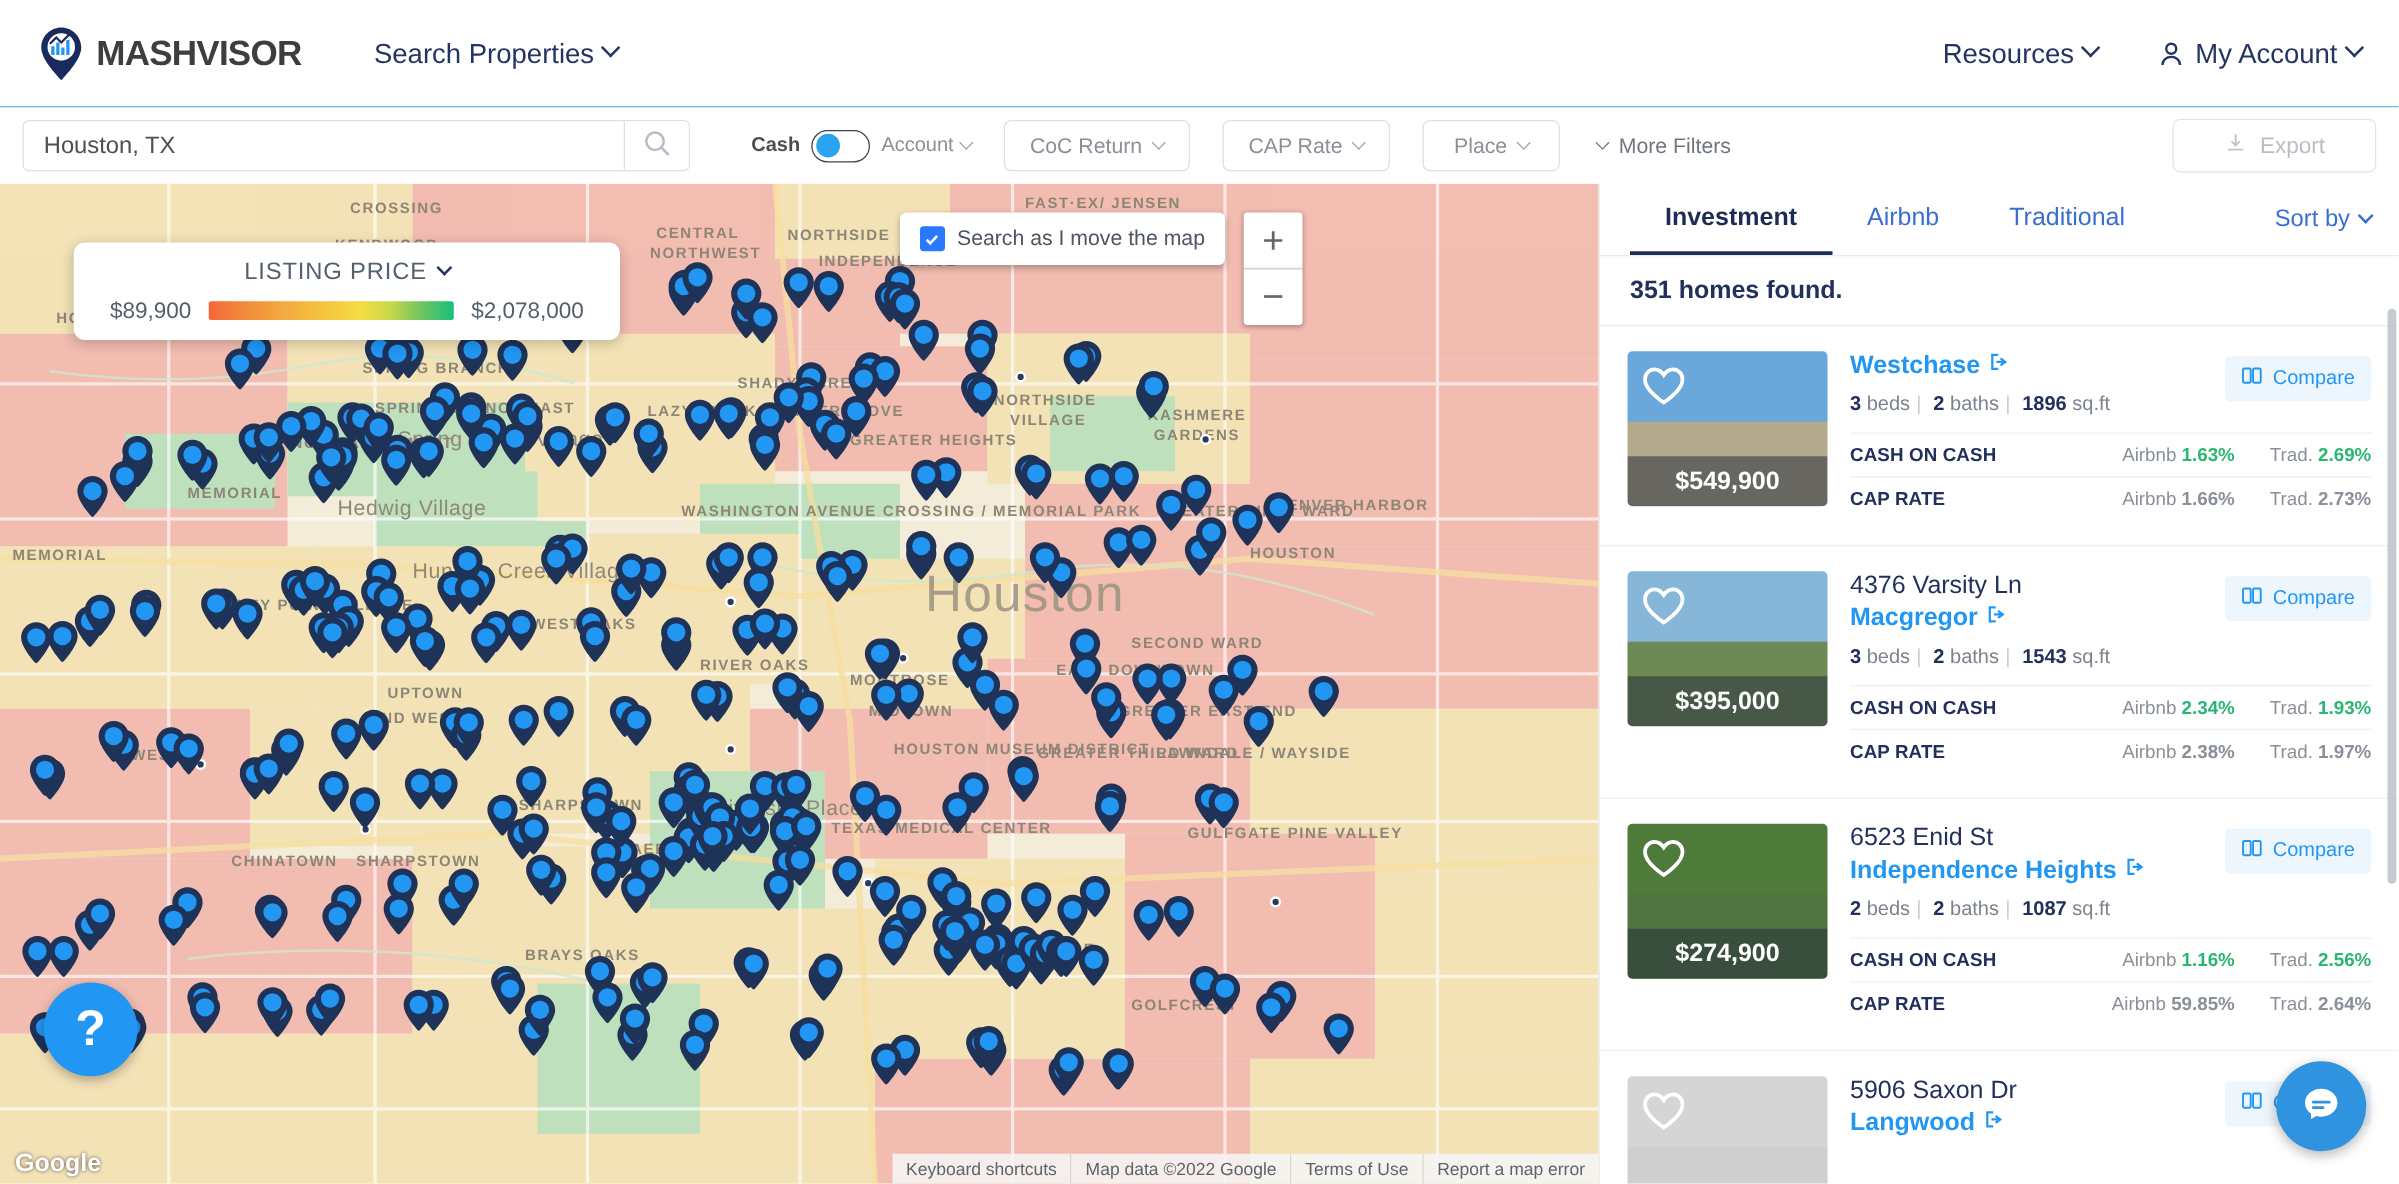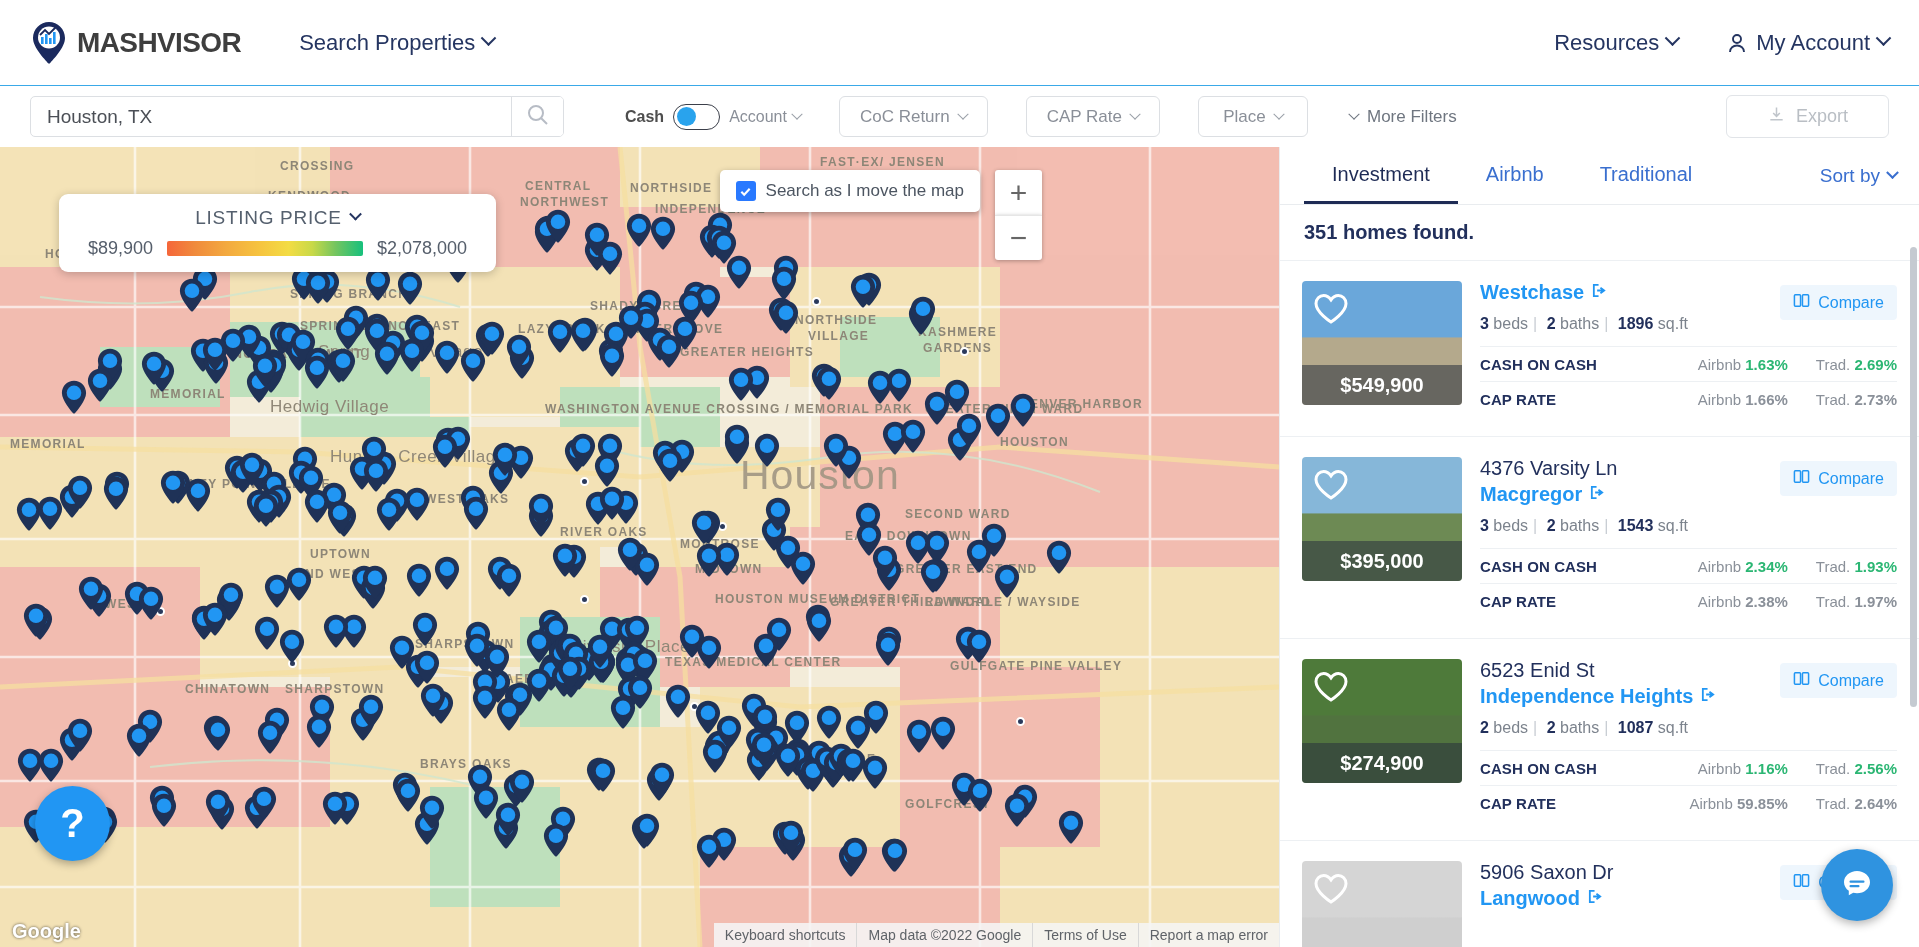--- a/index.html
+++ b/index.html
@@ -42,21 +42,21 @@
     display: inline-block; width: 11px; height: 11px;
     border-right: 2.4px solid #253561; border-bottom: 2.4px solid #253561;
     transform: rotate(45deg) translate(-3px,-3px);
   }
   .person-icon { width: 22px; height: 22px; }
 
   
   .filterbar {
     height: 61px; width: 100%;
     display: flex; align-items: center;
-    padding: 0 30px; gap: 16px;
+    padding: 0 18px; gap: 4px;
     background: #fff; position: relative;
   }
   .search-box {
     width: 534px; height: 41px;
     border: 1px solid #dcdfe3; border-radius: 5px;
     display: flex; align-items: center; overflow: hidden;
     background: #fff;
   }
   .search-box input {
     flex: 1; border: none; outline: none; height: 100%;
@@ -226,21 +226,21 @@
   }
   .tabs {
     height: 58px; display: flex; align-items: stretch;
     border-bottom: 1px solid #e9ecef; padding-left: 24px;
   }
   .tab {
     display: flex; align-items: center; padding: 0 28px;
     font-size: 20px; color: #3a6fcf; cursor: pointer;
     border-bottom: 3px solid transparent;
   }
-  .tab.active { color: #1e2b55; font-weight: 400; border-bottom-color: #1e2b55; }
+  .tab.active { color: #1e2b55; font-weight: 700; border-bottom-color: #1e2b55; }
   .sortby {
     margin-left: auto; display: flex; align-items: center; gap: 8px;
     font-size: 19px; color: #3a6fcf; padding-right: 22px; cursor: pointer;
   }
   .caret-blue {
     display: inline-block; width: 9px; height: 9px;
     border-right: 2px solid #3a6fcf; border-bottom: 2px solid #3a6fcf;
     transform: rotate(45deg) translate(-2px,-2px);
   }
   .homesfound {

